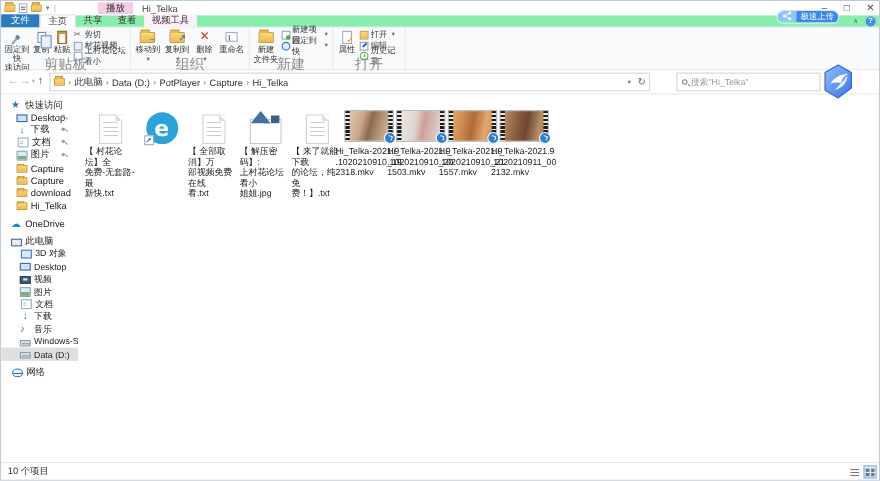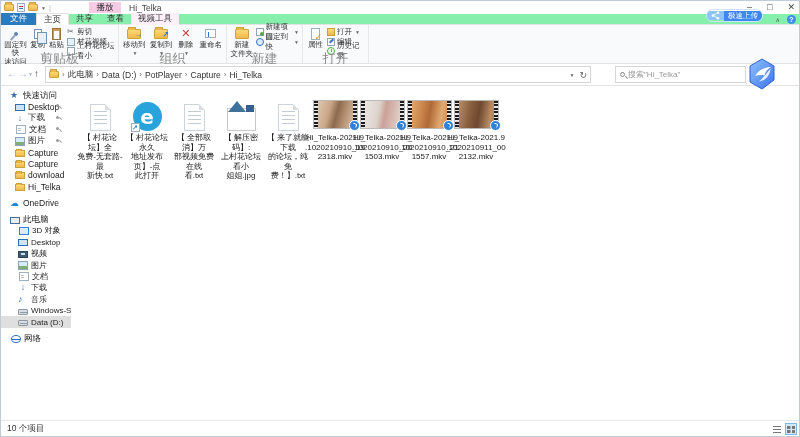--- a/index.html
+++ b/index.html
@@ -20,21 +20,21 @@
                  background:#d23b3b; box-shadow:0 2px 0 #3e78c9; }
   .caret { font-size:5px; color:#666; }
   .ctx-label { position:absolute; left:88px; top:1px; width:32px; height:11px; background:#f5cbe5;
                display:flex; align-items:center; justify-content:center; font-size:8.5px; color:#222; }
   .win-title { position:absolute; left:128px; top:2px; font-size:8.5px; color:#444; }
   .win-btns { position:absolute; right:6px; top:1px; display:flex; gap:15px; color:#444;
               font-size:9px; line-height:11px; }
   .win-btns span { cursor:default; }
 
   
-  .pill { position:absolute; left:706px; top:9px; height:11px; display:flex; align-items:center;
+  .pill { position:absolute; left:706px; top:9px; height:11px; display:flex; align-items:flex-start;
           border-radius:6px; overflow:hidden; z-index:60; box-shadow:0 0 0 1px #cfe4ff; }
   .pill .seg1 { width:17px; background:#8ec4f9; display:flex; align-items:center; justify-content:center; }
   .pill .seg2 { background:#3d87f0; color:#fff; font-size:7.5px; display:flex; align-items:center;
                 padding:0 4px; letter-spacing:0; }
 
   
   .tabrow { position:absolute; left:0; top:13px; width:800px; height:11px; background:#86efac;
             border-bottom:1px solid #e3e3e3; display:flex; align-items:center; }
   .tab { padding:0 7px; display:flex; align-items:center; font-size:8.5px; color:#333; cursor:default; }
   .tab.file { background:#2a7ac0; color:#fff; padding:0 9px; }
@@ -149,21 +149,21 @@
   .sic-drive { background:#d9dee3; border:1px solid #8c98a3; height:6px; margin-top:2px; border-radius:1px; }
   .sic-drive::after { content:""; position:absolute; left:1px; bottom:1px; width:7px; height:1px; background:#8c98a3; }
   .sic-net { border:1px solid #2e71c9; border-radius:50%; width:8px; height:8px; margin-left:1px; }
   .sic-net::after { content:""; position:absolute; left:0; top:3px; width:8px; height:1px; background:#2e71c9; }
 
   
   .content { position:absolute; left:70px; top:85px; right:0; bottom:16px; background:#fff; }
   .grid { position:absolute; left:6px; top:9px; display:flex; gap:1px; }
   .cell { width:46px; display:flex; flex-direction:column; align-items:center; cursor:default; }
   .icon-area { height:36px; display:flex; align-items:flex-end; justify-content:center; position:relative; }
-  .flabel { margin-top:2px; text-align:center; font-size:8px; line-height:9.5px; color:#1a1a1a; }
+  .flabel { margin-top:2px; font-size:8px; line-height:9.5px; color:#1a1a1a; }
   .txtic { width:21px; height:27px; background:#fff; border:1px solid #ccd4da; position:relative; }
   .txtic::before { content:""; position:absolute; top:-1px; right:-1px; border-style:solid;
                    border-width:0 6px 6px 0; border-color:#fff #fff #d7dde2 #fff; }
   .txtic::after { content:""; position:absolute; left:3px; right:3px; top:6px; height:14px;
                   background:repeating-linear-gradient(180deg,#c3ccd3 0 1px,transparent 1px 4px); }
   .circle-e { width:29px; height:29px; border-radius:50%; background:#29a3dc; color:#fff;
               display:flex; align-items:center; justify-content:center; font-size:20px;
               font-weight:bold; font-family:"DejaVu Sans",sans-serif; position:relative; }
   .sc-badge { position:absolute; left:-2px; bottom:-1px; width:9px; height:9px; background:#fff;
               border:1px solid #9ab0c0; display:flex; align-items:center; justify-content:center;
@@ -516,25 +516,20 @@
       </div>
     </div>
 
     <div class="cell">
       <div class="icon-area">
         <span class="circle-e">
           <span>e</span>
           <span class="sc-badge">↗</span>
         </span>
       </div>
-      <div class="flabel">
-        <div>【 村花论坛永久</div>
-          <div>地址发布页】-点</div>
-          <div>此打开</div>
-      </div>
     </div>
 
     <div class="cell">
       <div class="icon-area">
           <span class="txtic"></span>
         </div>
       <div class="flabel">
         <div>【 全部取消】万</div>
           <div>部视频免费在线</div>
           <div>看.txt</div>

